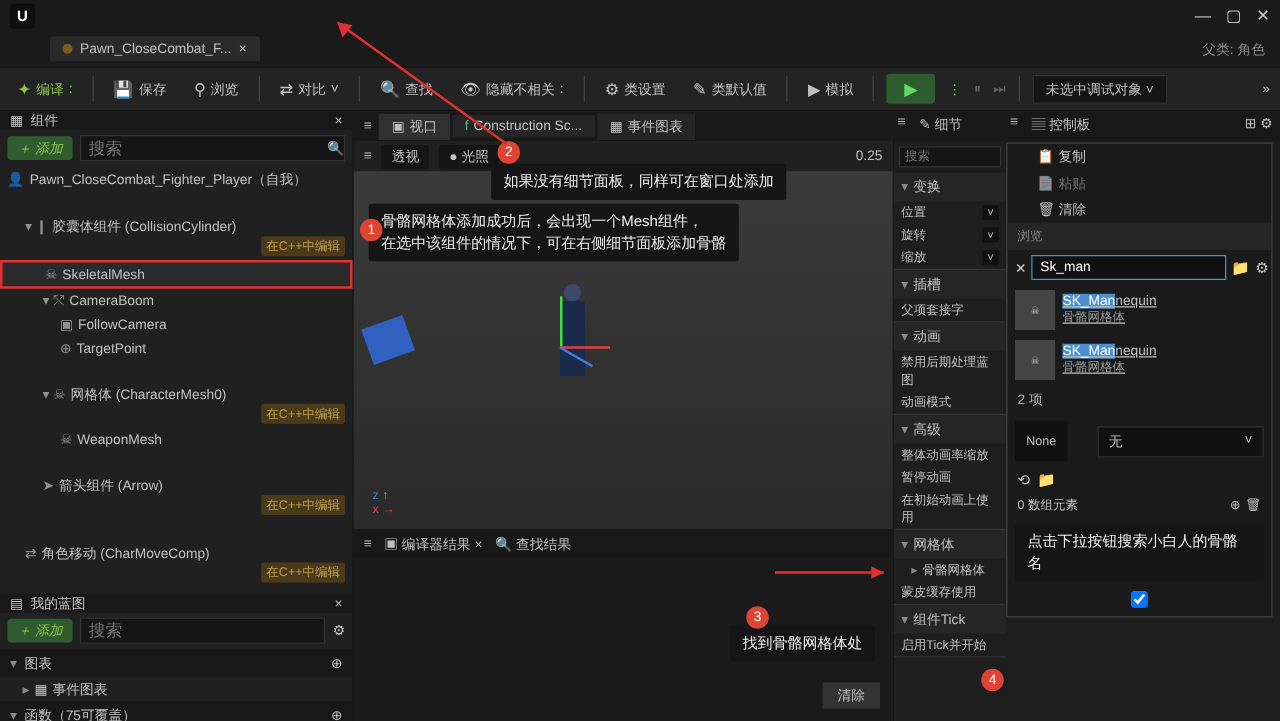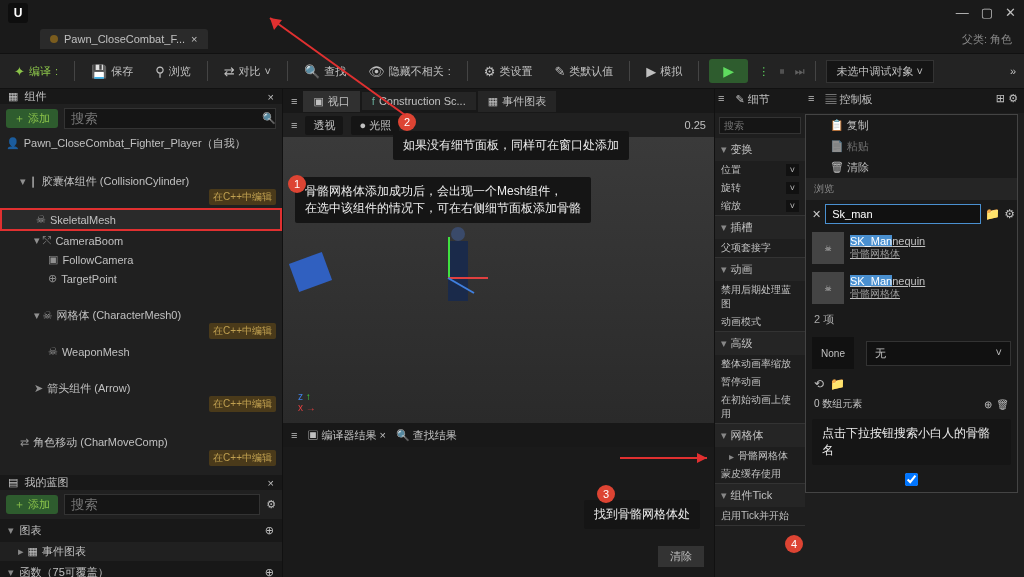--- a/index.html
+++ b/index.html
@@ -18,21 +18,21 @@
 .tbtn.compile { color: #8bc34a; }
 .tbtn .ico { font-size: 13px; }
 .playbtn { background: #2e5c2e; color: #5fdc5f; padding: 4px 14px; border-radius: 3px; font-size: 14px; }
 .tdivider { width: 1px; height: 20px; background: #444; }
 .debug-dd { background: #151515; padding: 3px 10px; border: 1px solid #333; }
 .main { display: flex; height: calc(577px - 89px); }
 .left { width: 283px; display: flex; flex-direction: column; background: #202020; border-right: 1px solid #111; }
 .panel-header { height: 24px; display: flex; align-items: center; padding: 0 8px; background: #181818; gap: 6px; }
 .panel-header .close { margin-left: auto; }
 .addrow { display: flex; align-items: center; padding: 4px 6px; gap: 6px; }
-.addbtn { background: #2e5c2e; color: #8bc34a; padding: 2px 8px; border-radius: 3px; }
+.addbtn { background: #2e5c2e; color: #8bc34a; padding: 2px 8px; border-radius: 3px; font-style: italic; }
 .search { flex: 1; background: #151515; border: 1px solid #333; padding: 2px 6px; color: #888; }
 .tree { flex: 0 0 auto; }
 .tree-row { display: flex; align-items: center; padding: 3px 6px; gap: 4px; white-space: nowrap; }
 .tree-row.highlighted { border: 2px solid #e03030; background: #2a2a2a; }
 .tree-row .tag { margin-left: auto; background: #4a3a1a; color: #c0a050; padding: 1px 4px; font-size: 10px; border-radius: 2px; margin-top: 32px; }
 .indent1 { padding-left: 20px; } .indent2 { padding-left: 34px; } .indent3 { padding-left: 48px; }
 .tree-ico { opacity: 0.7; font-size: 11px; }
 .subpanel-title { background: #181818; padding: 4px 8px; display: flex; align-items: center; gap: 6px; }
 .func-list { max-height: 96px; overflow: hidden; }
 .func-row { padding: 2px 8px 2px 18px; display: flex; align-items: center; gap: 4px; }
@@ -76,21 +76,21 @@
 .browse-input { display: flex; padding: 4px 6px; gap: 4px; align-items: center; }
 .browse-input input { flex: 1; background: #111; border: 1px solid #4a90d0; padding: 3px 6px; color: #fff; font-size: 11px; }
 .browse-x { color: #ccc; }
 .browse-gear { font-size: 12px; }
 .asset-row { display: flex; padding: 4px 6px; gap: 6px; align-items: center; }
 .asset-thumb { width: 32px; height: 32px; background: #444; display: flex; align-items: center; justify-content: center; font-size: 8px; text-align: center; }
 .asset-name { flex: 1; text-decoration: underline; }
 .asset-name .highlight { background: #4a90d0; color: #fff; }
 .asset-name .sub { display: block; color: #999; font-size: 10px; }
 .items-count { padding: 4px 8px; color: #aaa; }
-.none-row { display: flex; align-items: center; padding: 6px; gap: 12px; }
+.none-row { display: flex; align-items: center; padding: 6px; gap: 24px; }
 .none-thumb { width: 42px; height: 32px; background: #111; display: flex; align-items: center; justify-content: center; font-size: 10px; }
 .none-dd { flex: 1; background: #111; padding: 4px 8px; display: flex; justify-content: space-between; border: 1px solid #333; }
 .tool-icons { display: flex; gap: 6px; padding: 2px 8px; font-size: 12px; }
 .red-arrow { position: absolute; pointer-events: none; }
 svg.arrow { overflow: visible; }
 svg.arrow line, svg.arrow path { stroke: #e03030; stroke-width: 2; fill: none; }
 svg.arrow polygon { fill: #e03030; }
 </style>
 </head>
 <body>
@@ -277,21 +277,21 @@
           <div class="char-body"></div>
       </div>
       <div class="gizmo">
         <div class="x"></div>
           <div class="y"></div>
           <div class="z"></div>
       </div>
       <div class="annotation" style="top:-6px;left:110px">
         <span>如果没有细节面板，同样可在窗口处添加</span>
       </div>
-      <div class="annotation" style="top:40px;left:12px">
+      <div class="annotation" style="top:26px;left:12px">
         <span>骨骼网格体添加成功后，会出现一个Mesh组件，</span><br><span>在选中该组件的情况下，可在右侧细节面板添加骨骼</span>
       </div>
       <div class="axis-ind">
         <span class="az">z</span> <span class="ay">↑</span><br><span class="ax">x →</span>
       </div>
     </div>
     <div class="results-bar">
       <span>≡</span>
       <span>▣ <span>编译器结果</span> ×</span>
       <span>🔍 <span>查找结果</span></span>

